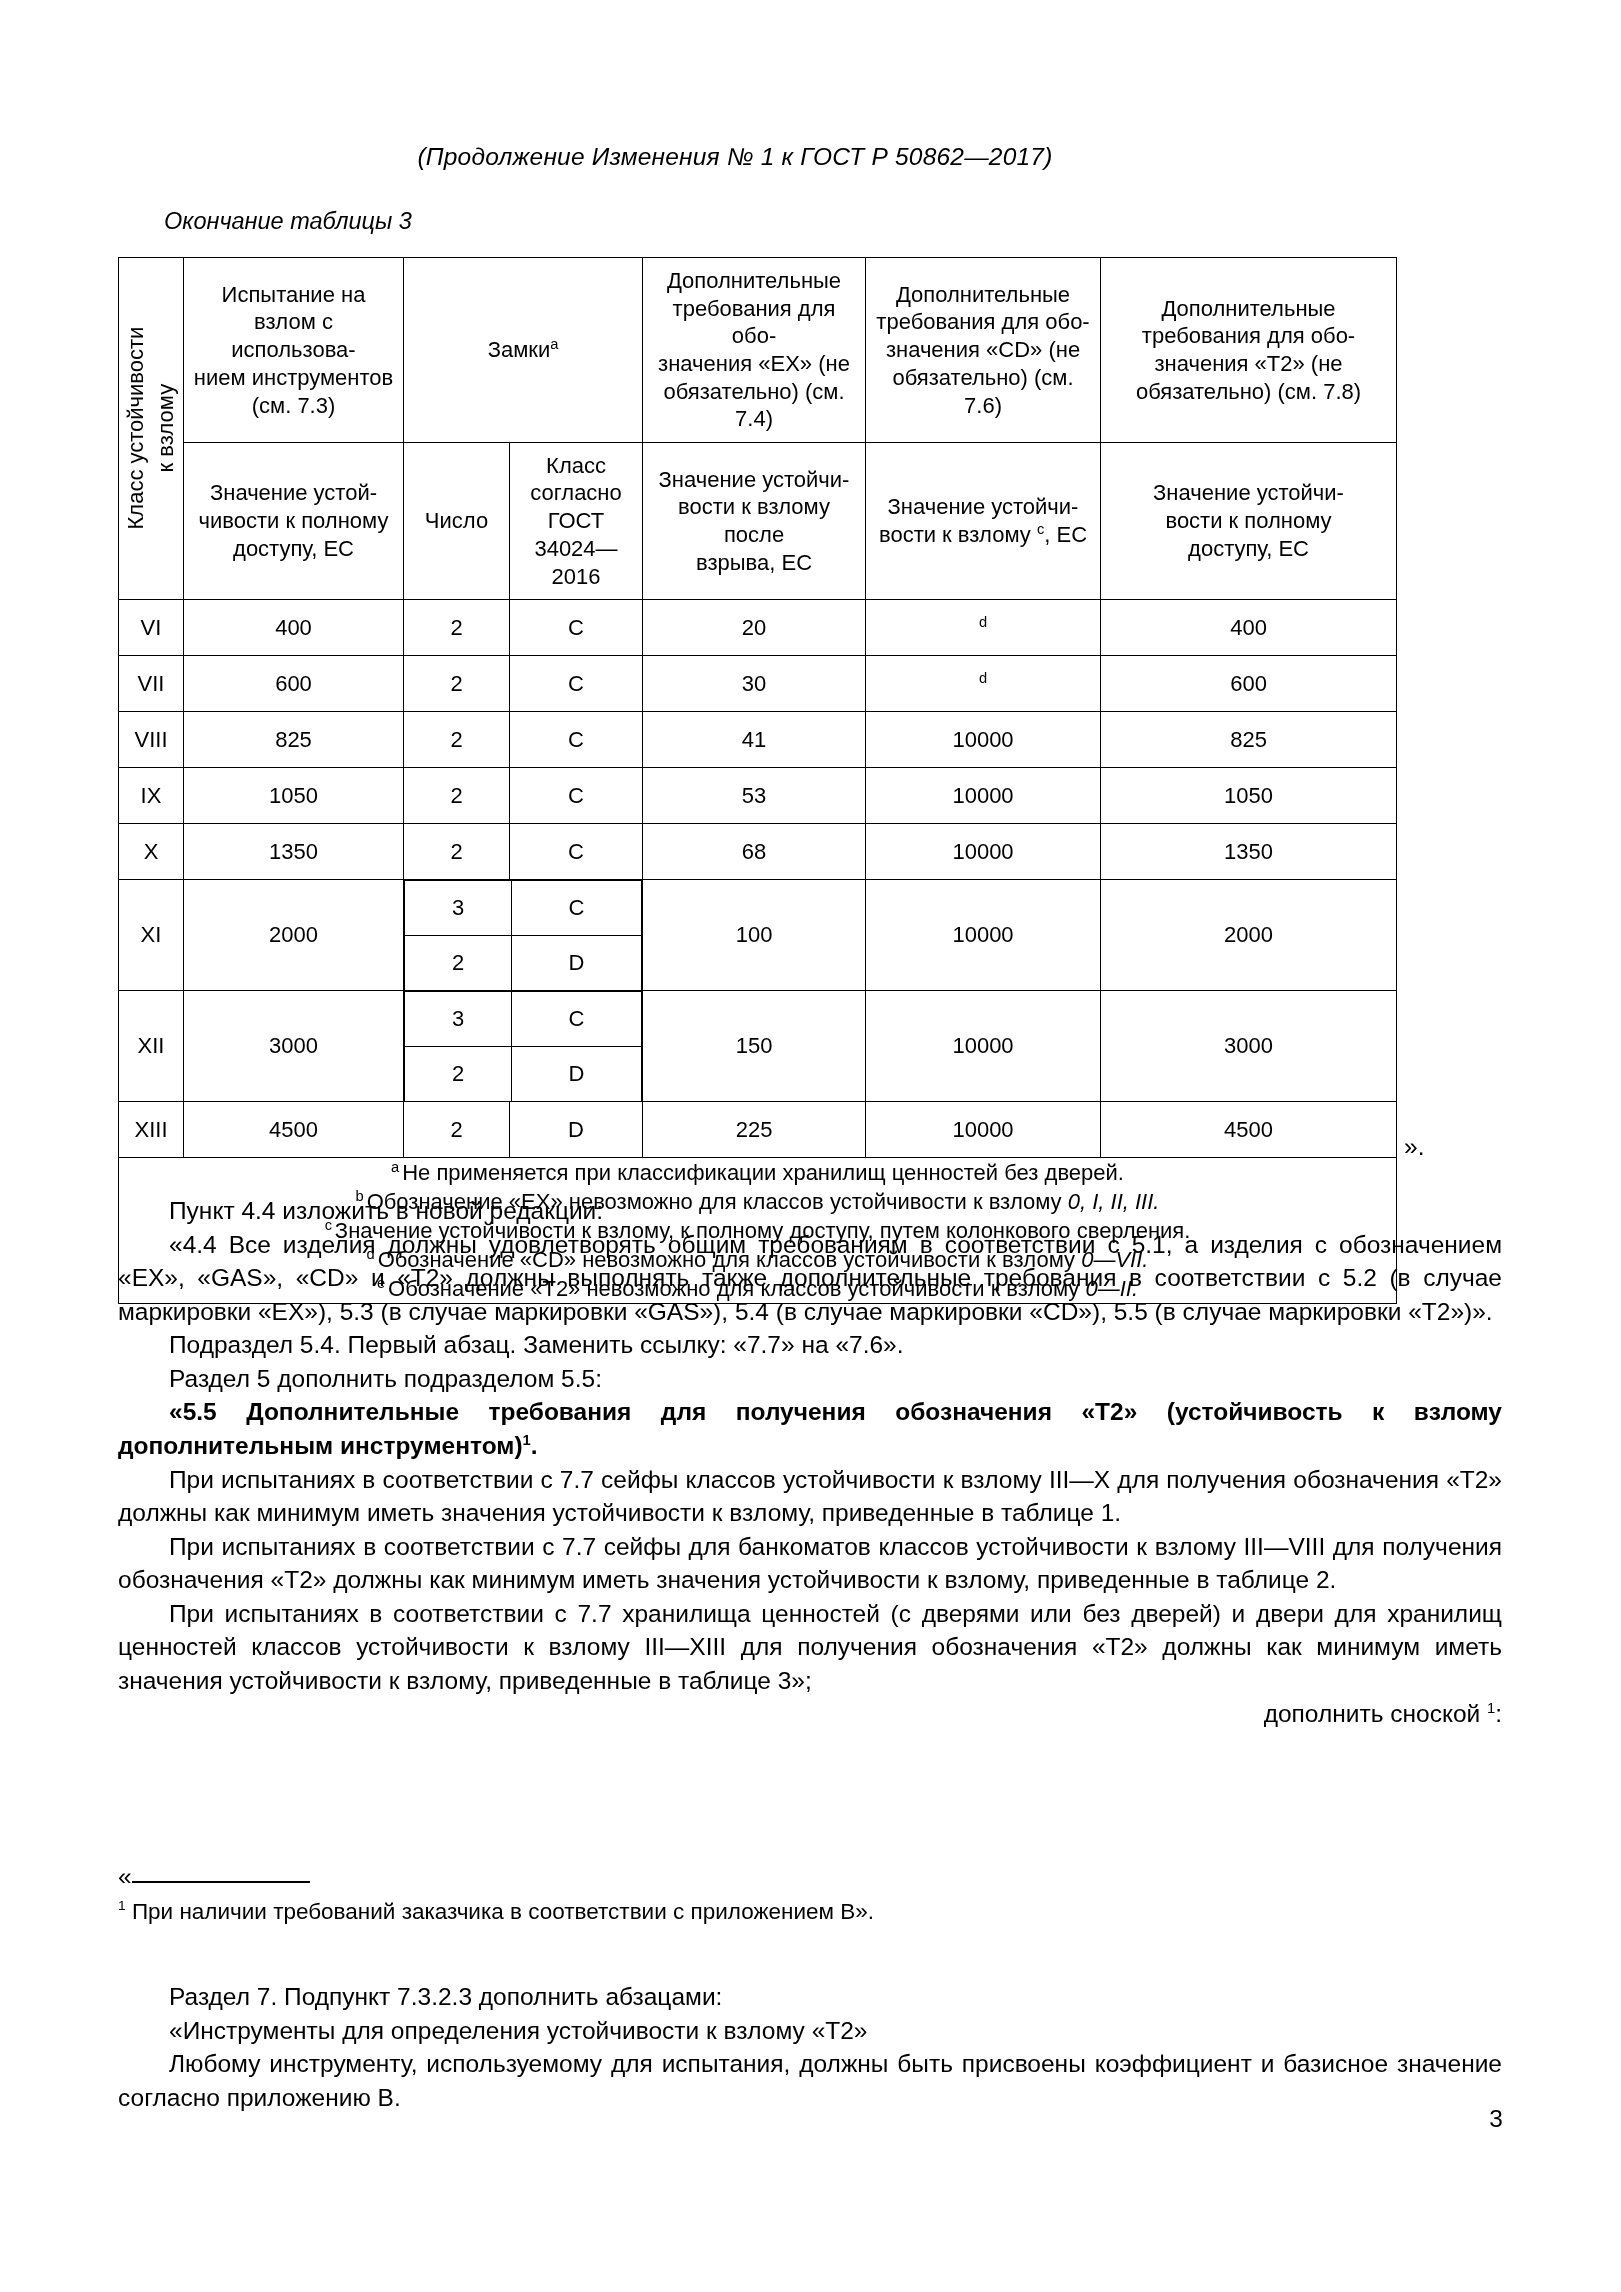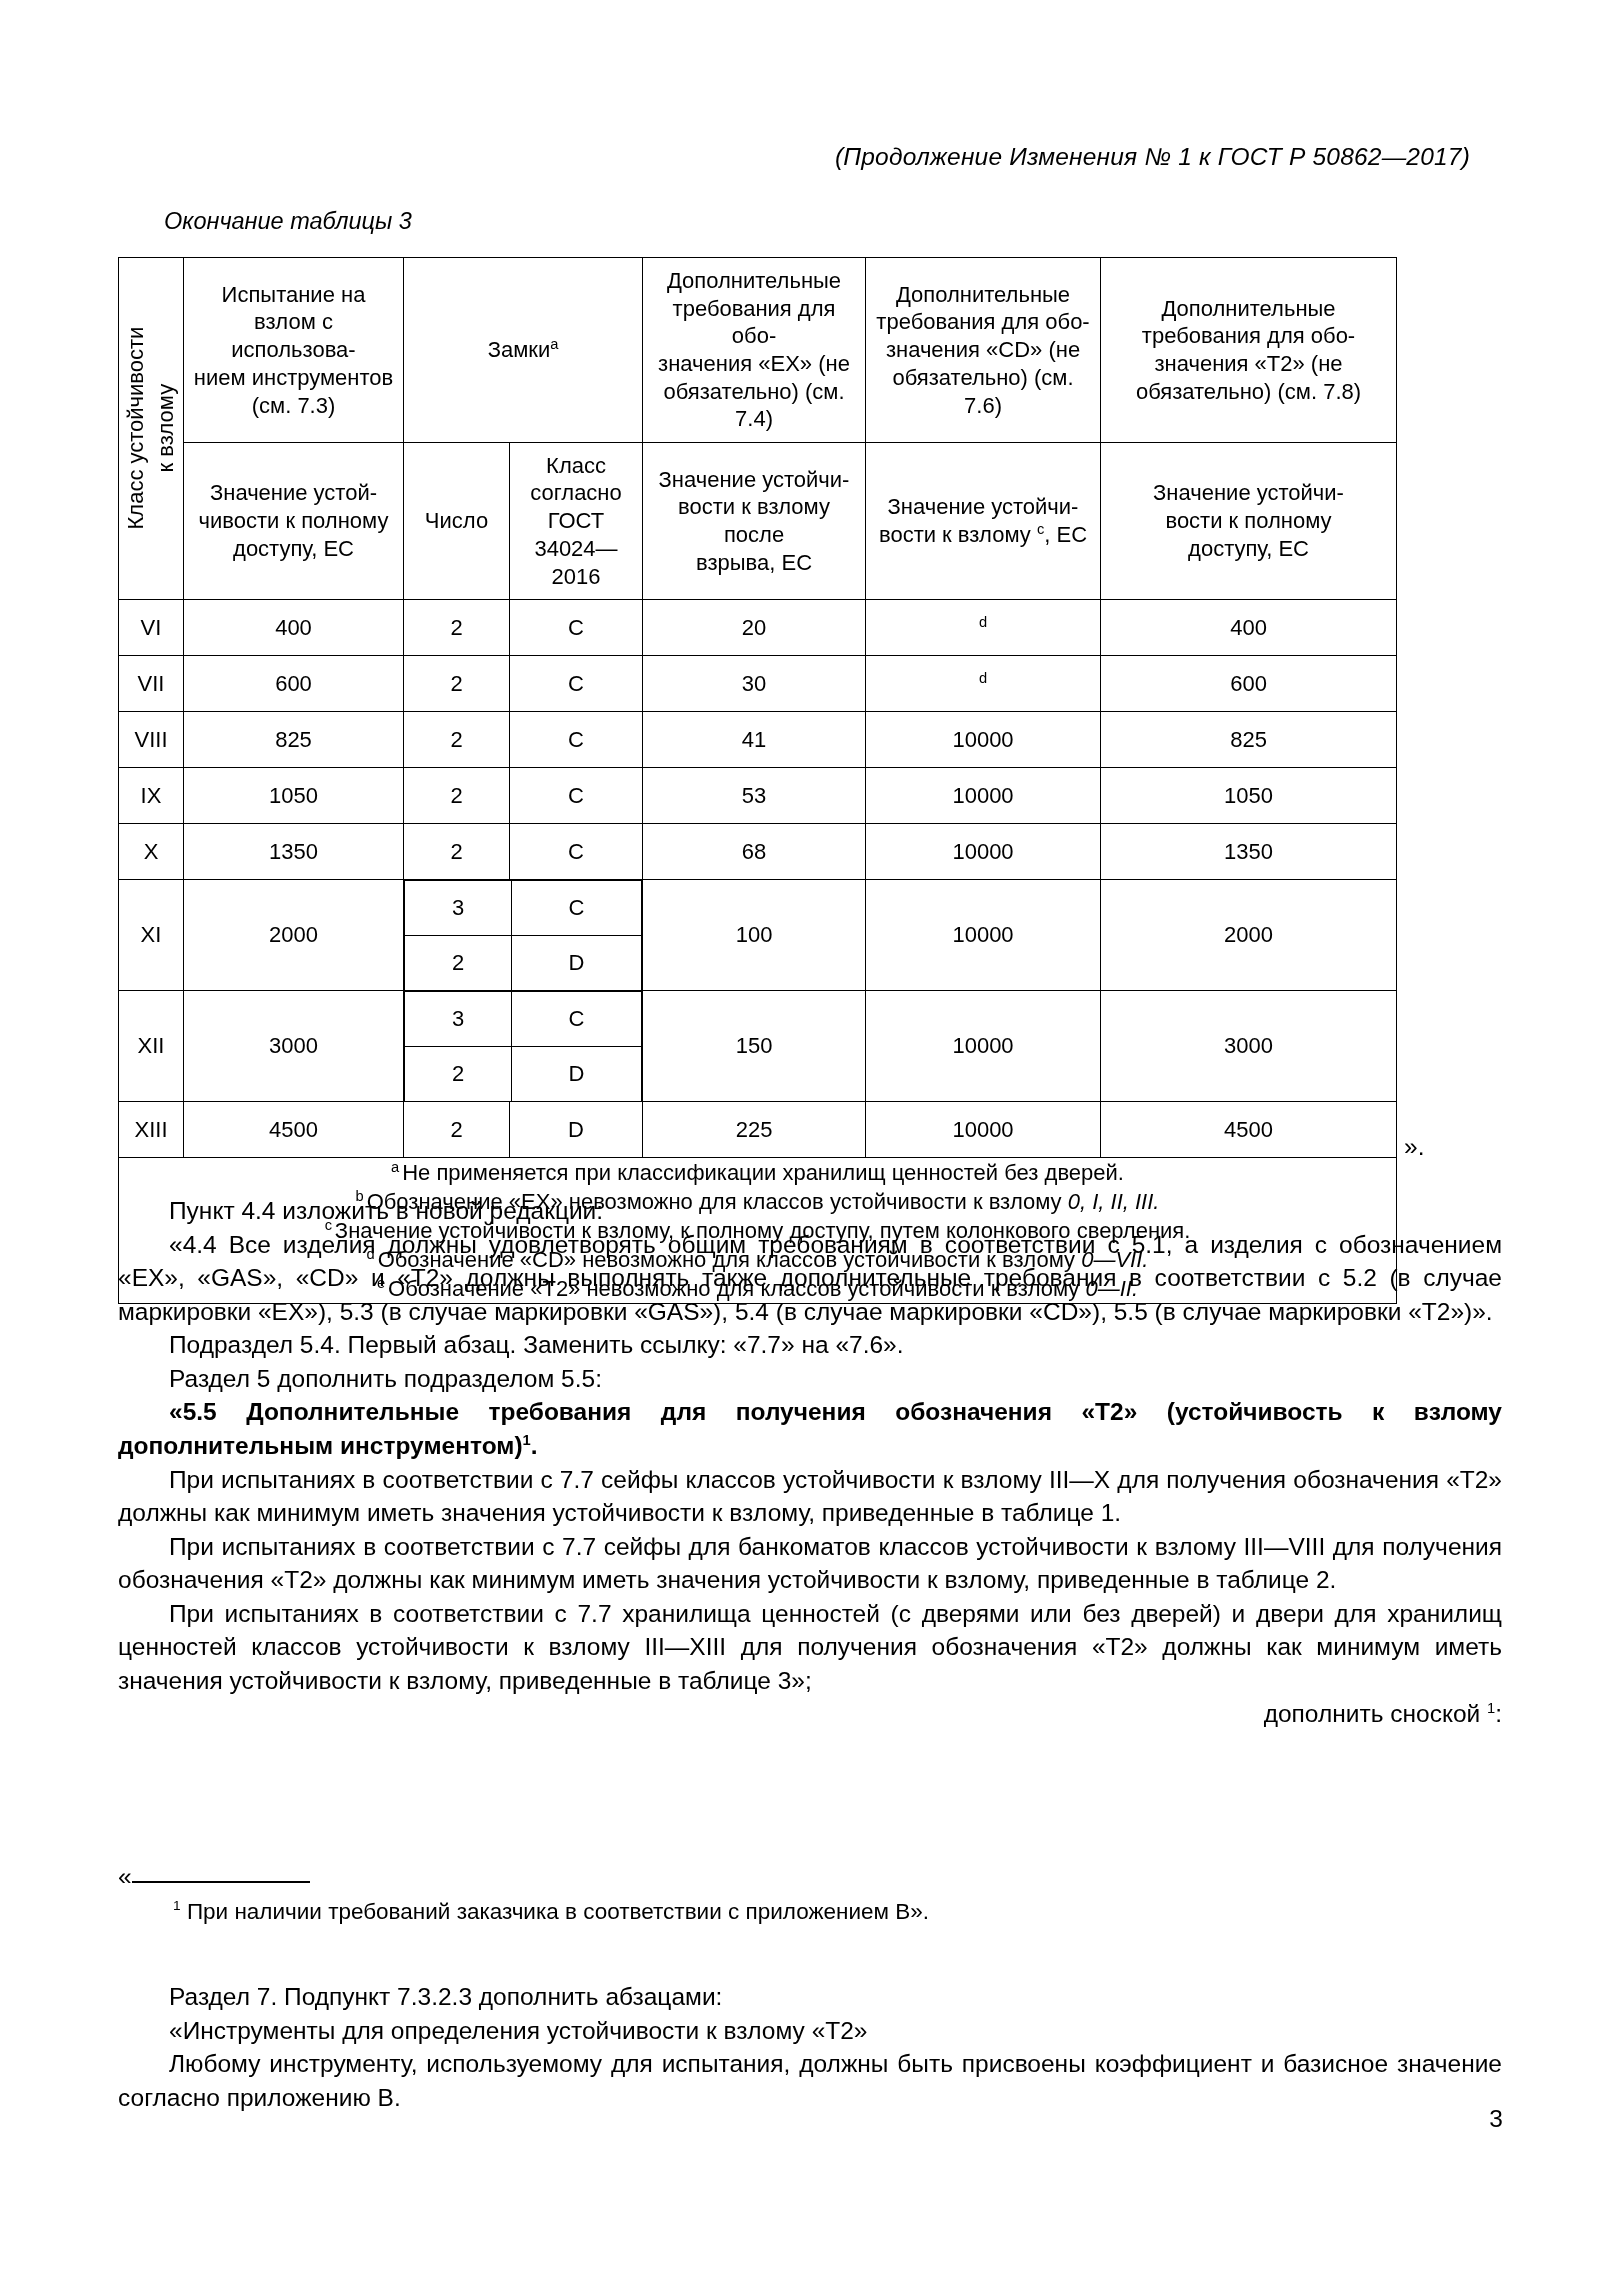--- a/index.html
+++ b/index.html
@@ -21,21 +21,21 @@
     width: 1621px;
     height: 2293px;
   }
 
   
   .running-header {
     position: absolute;
     left: 0;
     top: 143px;
     width: 1470px;
-    text-align: right;
+    text-align: center;
     font-style: italic;
     font-size: 24.5px;
     letter-spacing: 0.2px;
   }
 
   
   .table-caption {
     position: absolute;
     left: 120px;
     top: 208px;
@@ -163,21 +163,20 @@
   }
   .fn-quote { font-size: 24.5px; line-height: 1; }
   .fn-rule {
     width: 178px;
     height: 0;
     border-bottom: 2px solid #000;
     margin-bottom: 6.9px;
   }
   .fn-text {
     margin-top: 8.8px;
-    margin-left: 55px;
     font-size: 22.5px;
   }
   .fn-text .sup-num { font-size: 13.7px; }
 
   .tail {
     position: absolute;
     left: 118px;
     top: 1980px;
     width: 1384px;
     font-size: 24.5px;

